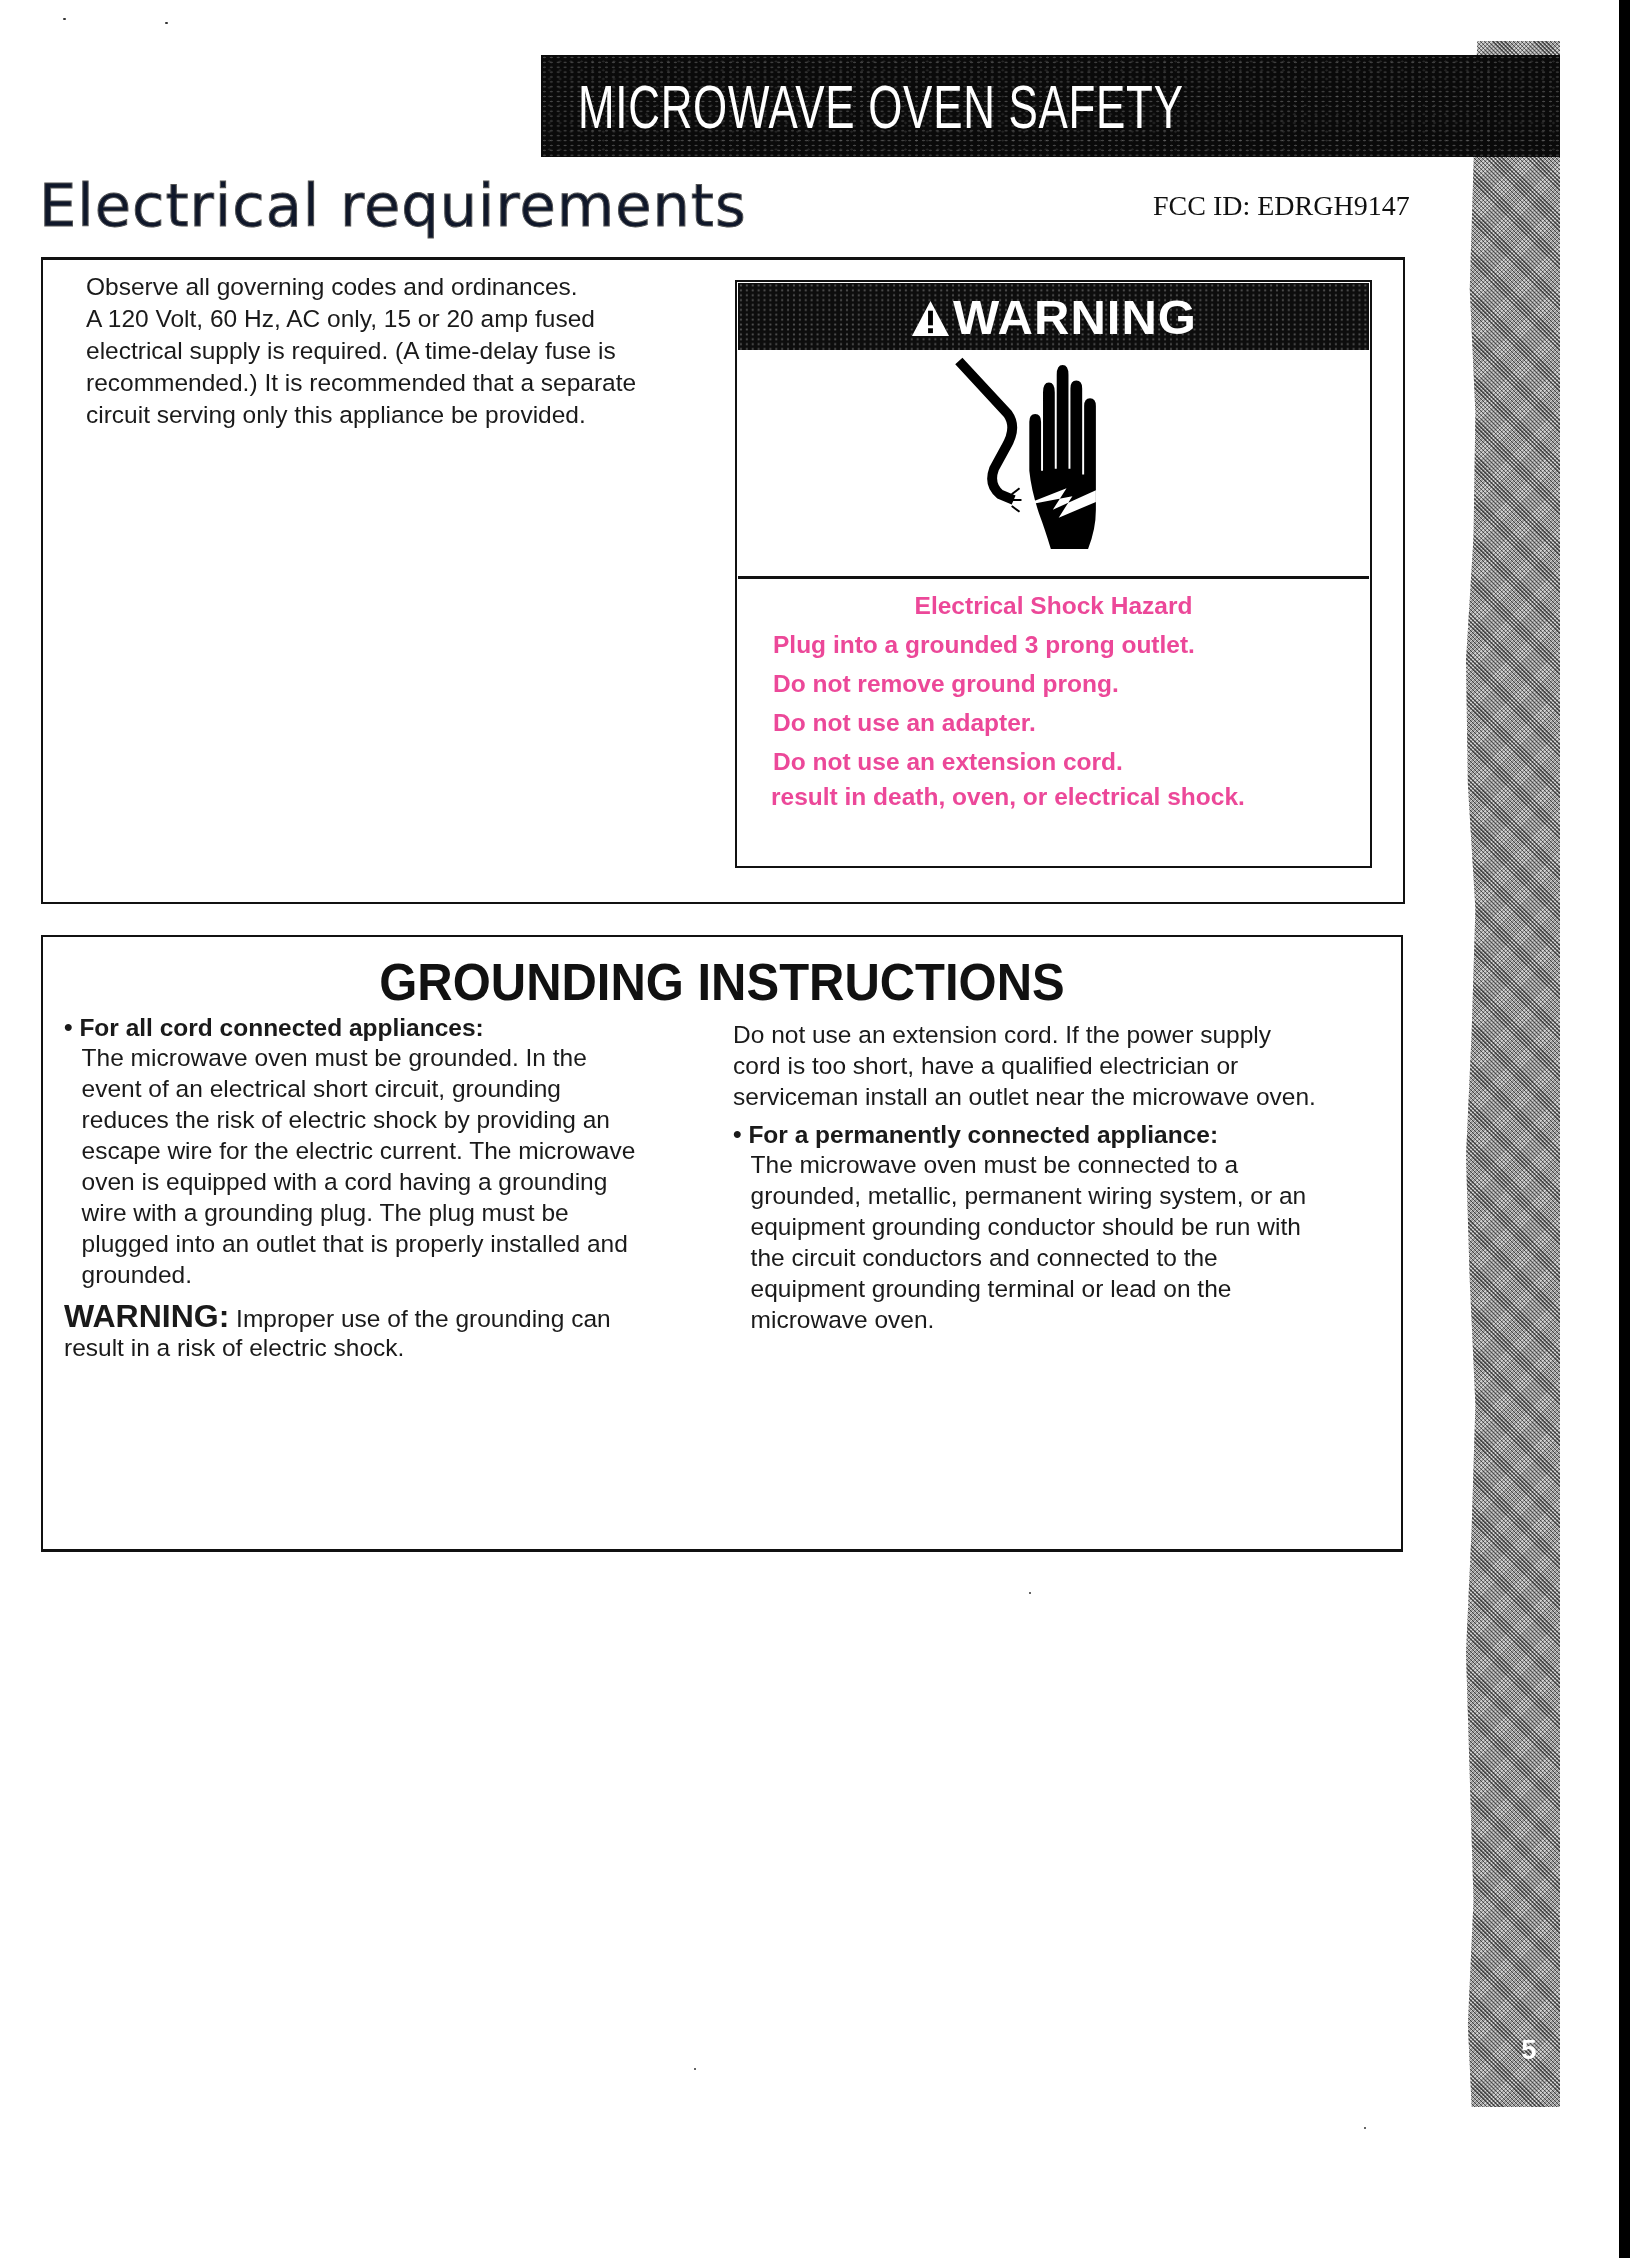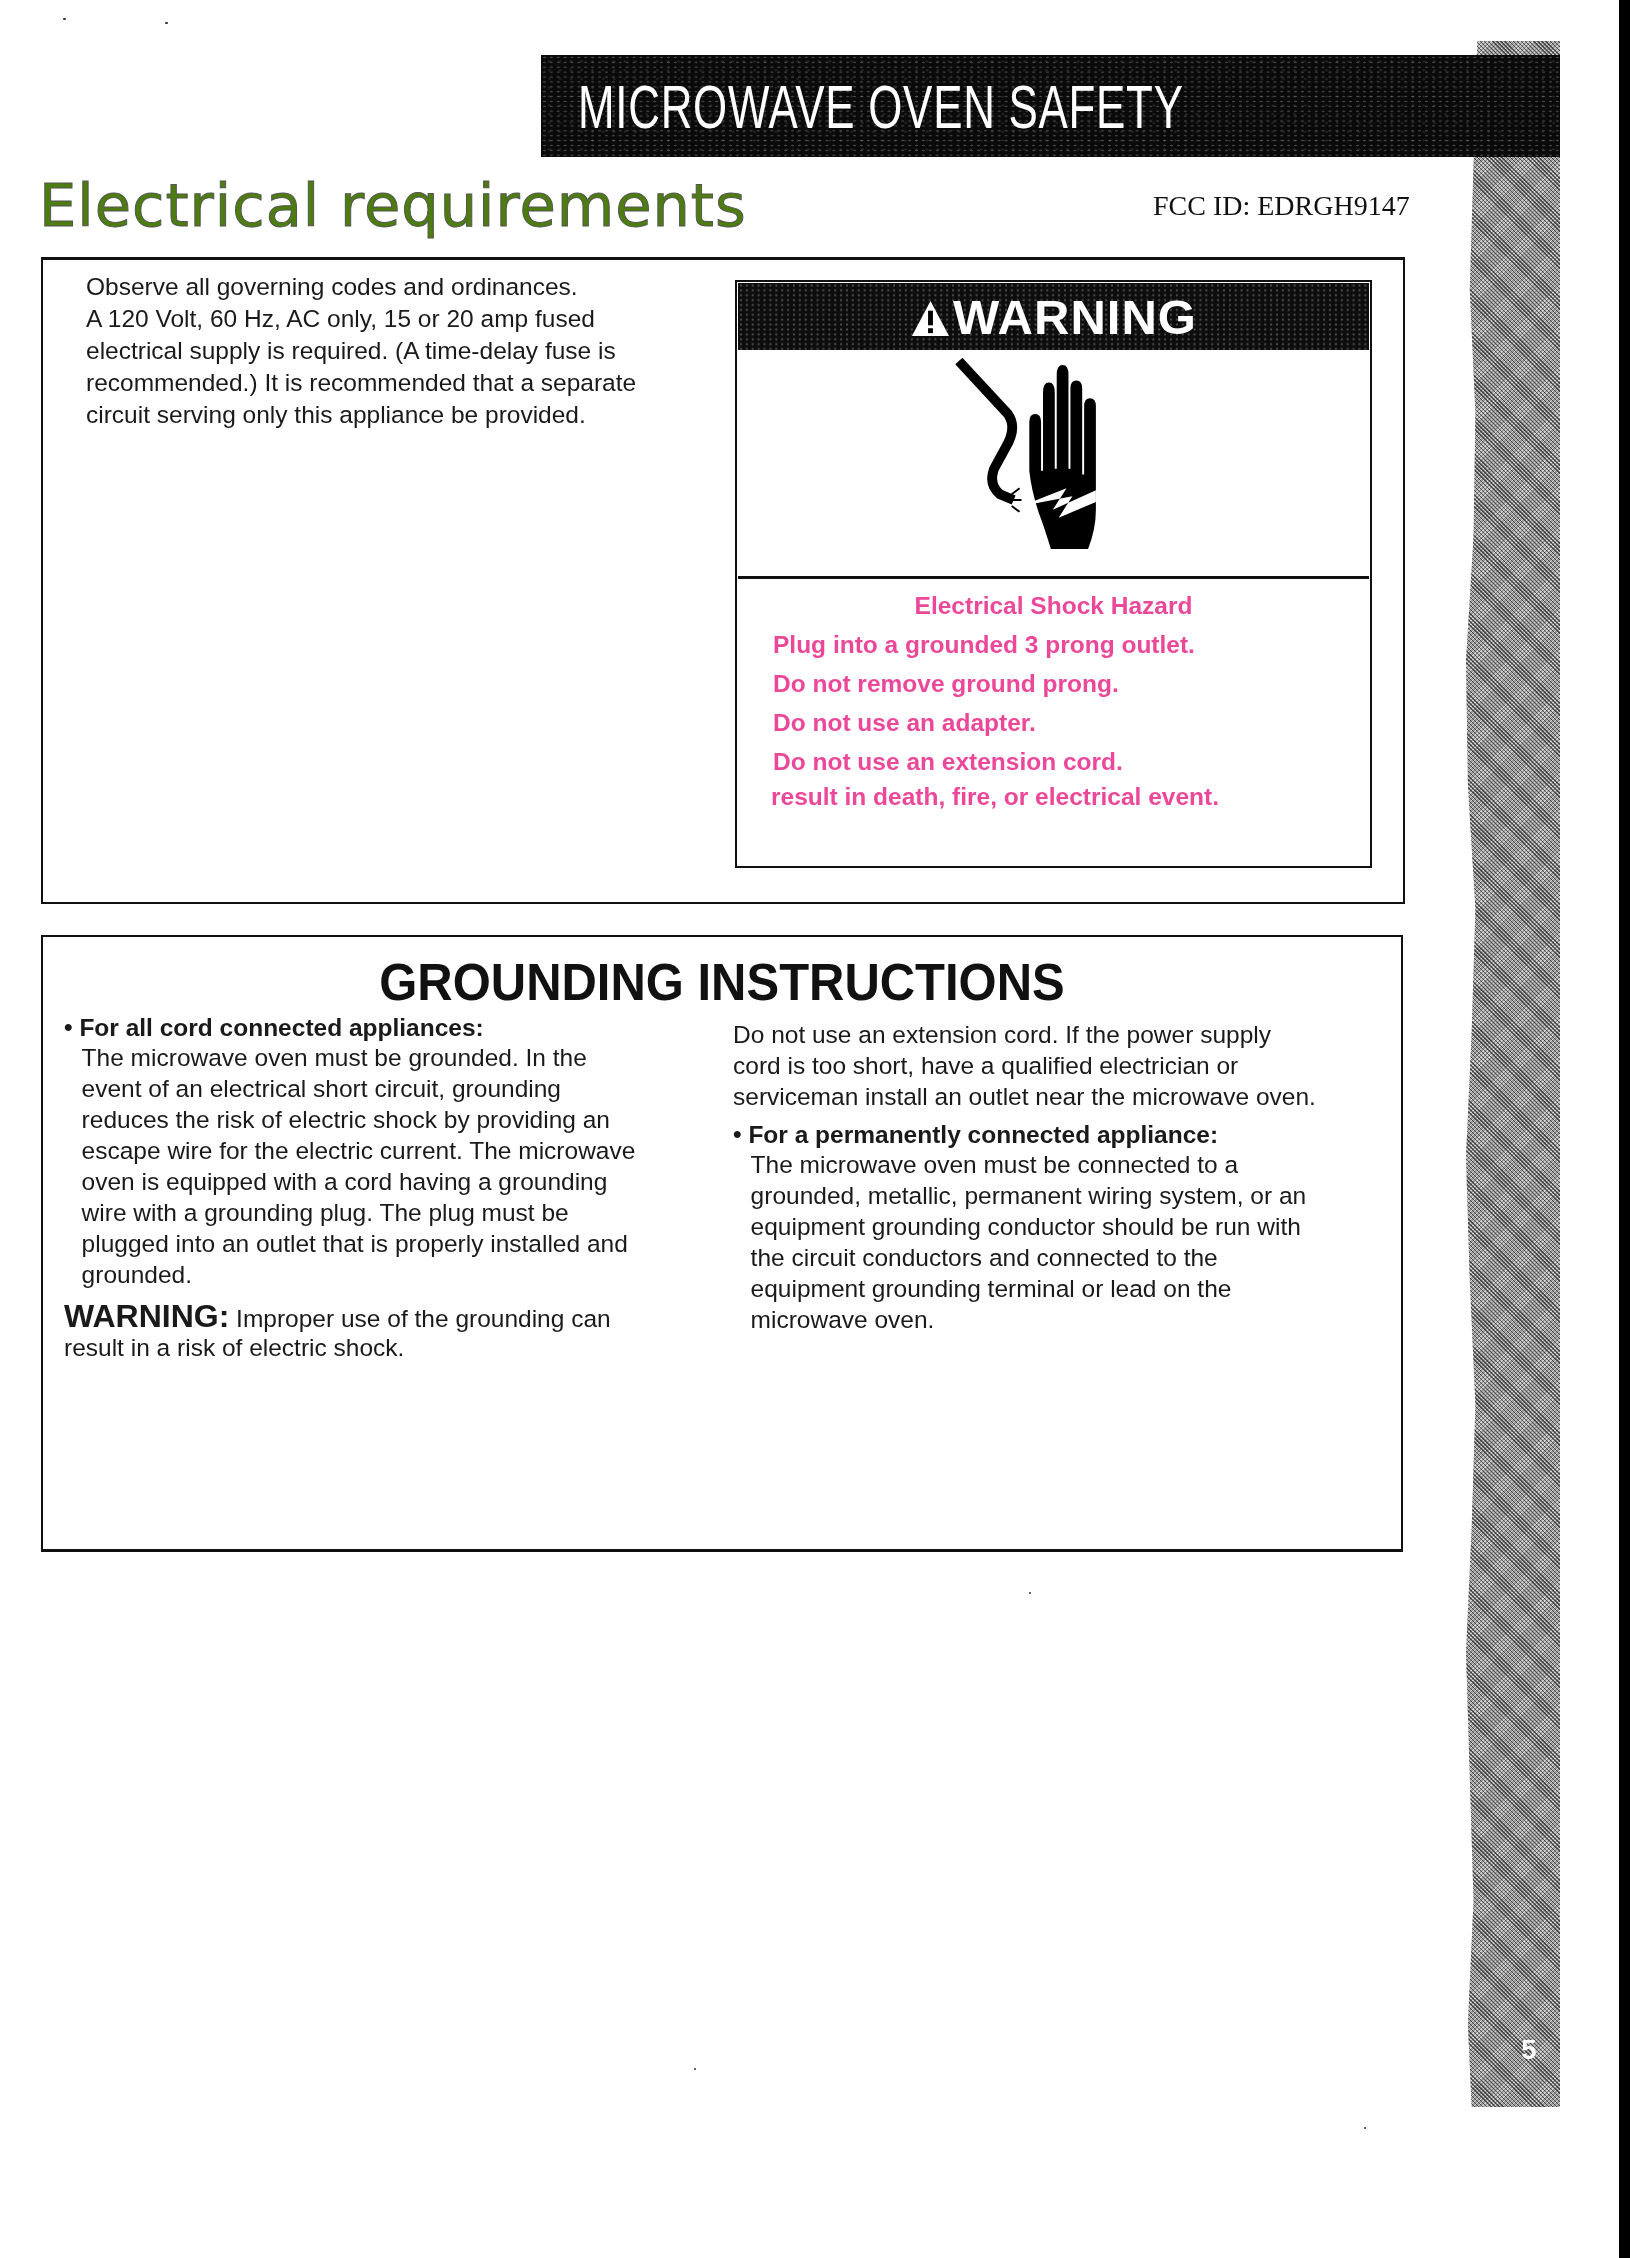--- a/index.html
+++ b/index.html
@@ -42,21 +42,21 @@
     left: 578px; top: 63px; height: 88px;
     color: #fff; font-family: "Liberation Sans Narrow", "Liberation Sans", sans-serif;
     font-size: 61px; line-height: 88px; letter-spacing: 1px;
     transform: scaleX(0.72); transform-origin: left center;
     font-weight: normal; white-space: nowrap;
   }
 
   
   .section-title {
     left: 39px; top: 171px; font-size: 59px; line-height: 69px;
-    color: #4d7c0f; font-family: "DejaVu Sans", sans-serif;
+    color: #0f172a; font-family: "DejaVu Sans", sans-serif;
     -webkit-text-stroke: 1px #555;
     letter-spacing: 1px; white-space: nowrap;
   }
   .fcc-id {
     left: 1153px; top: 186px; font-family: "Liberation Serif", serif;
     font-size: 28px; line-height: 39px; white-space: nowrap; color: #111;
   }
 
   
   .box1 {
@@ -160,21 +160,21 @@
   <path d="M80 100 L80 70 Q80 62 86 62 Q92 62 92 70 L92 120 L94 120 L94 40 Q94 30 100 30 Q106 30 106 40 L106 118 L108 118 L108 22 Q108 12 114 12 Q120 12 120 22 L120 118 L122 118 L122 36 Q122 28 128 28 Q134 28 134 36 L134 124 L136 124 L136 54 Q136 46 142 46 Q148 46 148 54 L148 160 Q148 180 140 200 L102 200 Q96 180 90 164 Q82 140 80 120 Z" fill="#000"></path>
   <path d="M72 156 L118 138 L104 160 L148 140 L148 152 L110 168 L124 146 Z" fill="#fff"></path>
 </svg>
 <div class="abs warn-divider"></div>
 <div class="abs warn-text">
   <div class="hazard">Electrical Shock Hazard</div>
   <div class="line">Plug into a grounded 3 prong outlet.</div>
   <div class="line">Do not remove ground prong.</div>
   <div class="line">Do not use an adapter.</div>
   <div class="line">Do not use an extension cord.</div>
-  <div class="line2" style="margin-top:0">result in death, fire, or electrical event.</div>
+  <div class="line2" style="margin-top:0">result in death, oven, or electrical shock.</div>
 </div>
 
 <div class="abs box2"></div>
 <div class="abs grounding-title">GROUNDING INSTRUCTIONS</div>
 
 <div class="abs col-left">
   <div class="bullet-head">• For all cord connected appliances:</div>
   <div class="para indent">
     <div>The microwave oven must be grounded. In the</div>
     <div>event of an electrical short circuit, grounding</div>

